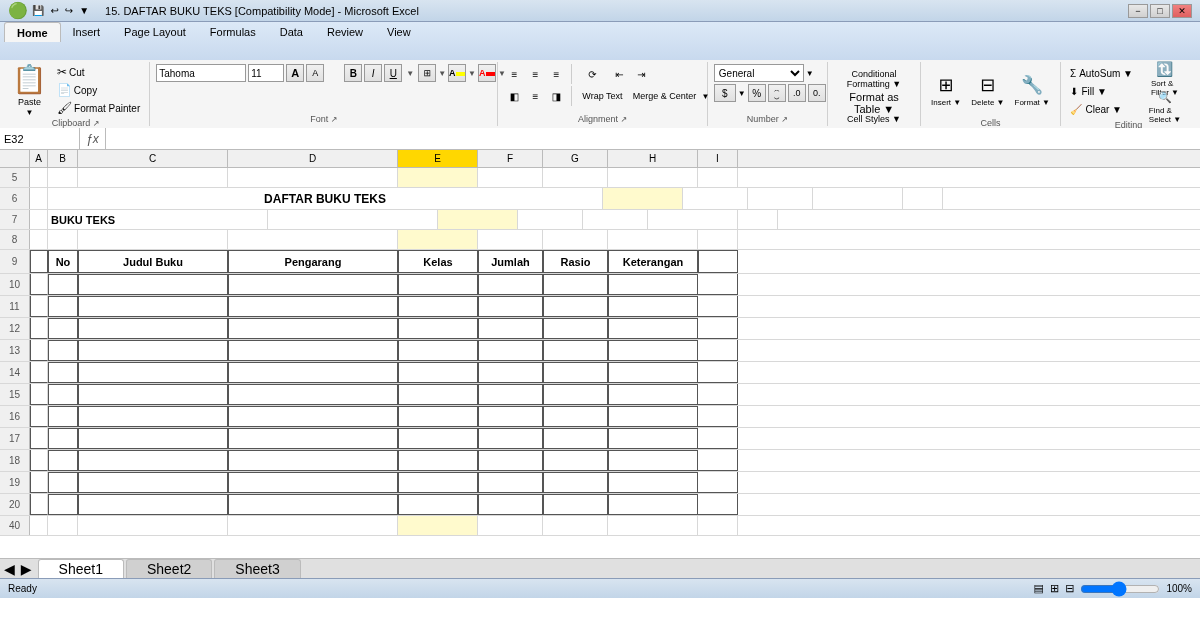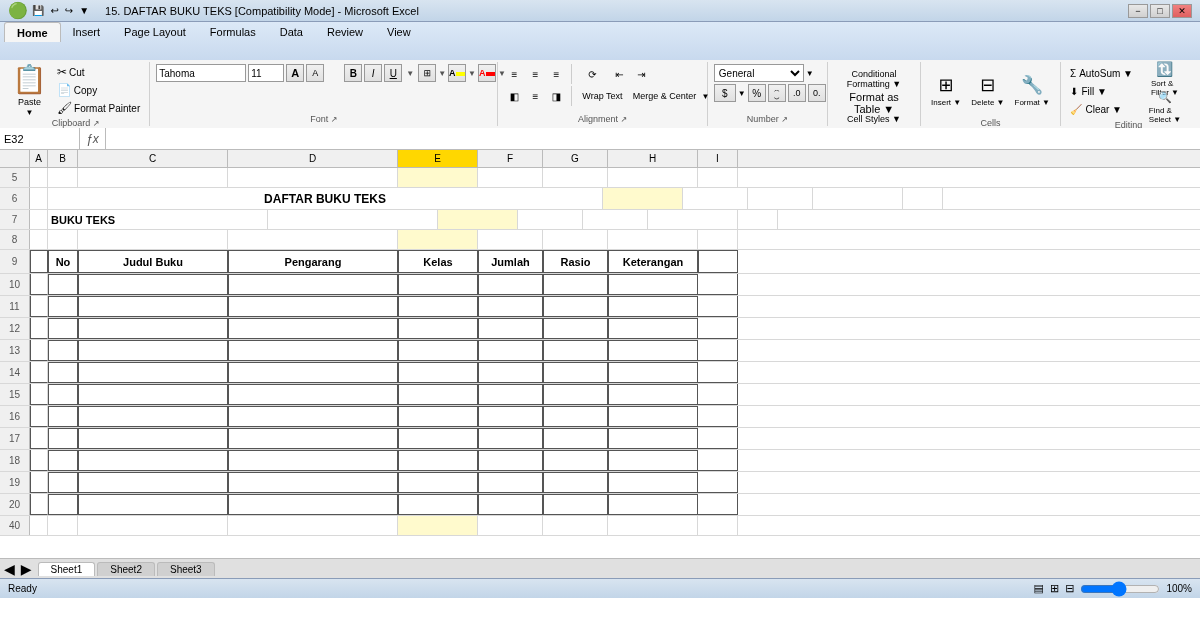--- a/index.html
+++ b/index.html
@@ -273,25 +273,25 @@
     .sheet-tabs {
       display: flex;
       align-items: center;
       height: 20px;
       background: #e0e0e0;
       border-top: 1px solid #bbb;
       padding: 0 4px;
       gap: 2px;
     }
     .sheet-tab {
-      padding: 1px 12px;
+      padding: 1px 20px;
       background: #d0d0d0;
       border: 1px solid #bbb;
       border-bottom: none;
-      font-size: 10px;
+      font-size: 14px;
       cursor: pointer;
       border-top-left-radius: 3px;
       border-top-right-radius: 3px;
     }
     .sheet-tab.active {
       background: white;
       font-weight: normal;
     }
 
     .color-bar {

